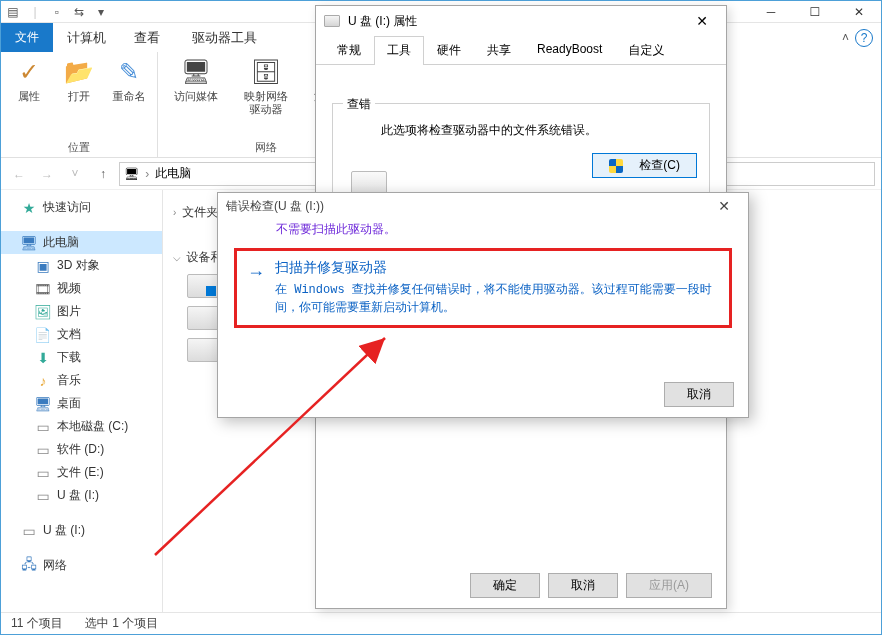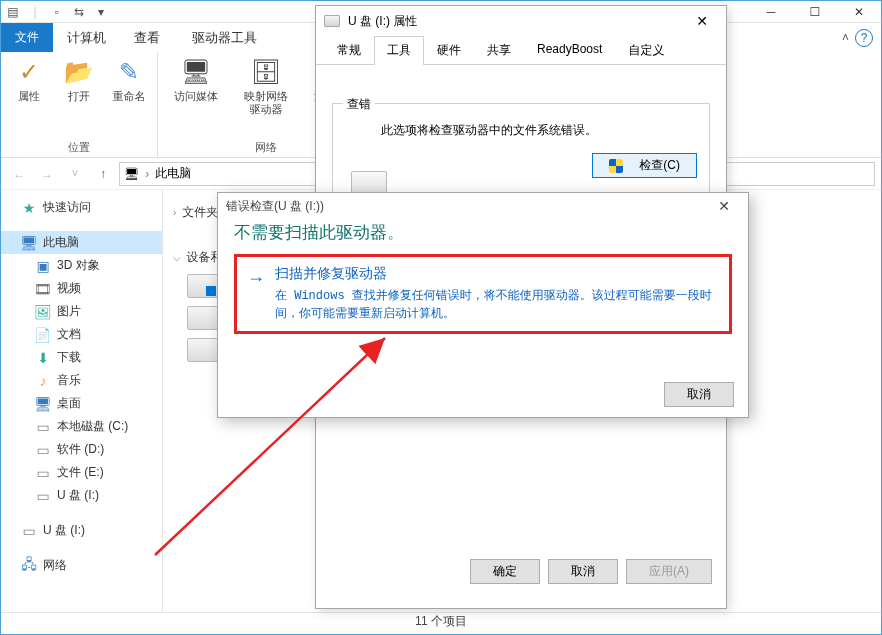--- a/index.html
+++ b/index.html
@@ -40,49 +40,49 @@
 .navitem.sel { background: #cce8ff; }
 .navgap { height: 12px; }
 
 .content { flex: 1; padding: 10px; }
 .cat { display: flex; align-items: center; gap: 6px; font-size: 12px; color: #333; margin: 4px 0; }
 .cat .chev { font-size: 10px; color: #888; }
 .drive-row { display: flex; align-items: center; gap: 8px; margin: 8px 0 8px 14px; }
 .drive-icon { width: 32px; height: 24px; background: linear-gradient(#f5f5f5,#dcdcdc); border: 1px solid #bbb; border-radius: 2px; position: relative; }
 .drive-icon.win::after { content: ""; position: absolute; right: 2px; bottom: 1px; width: 10px; height: 10px; background: #0078d7; }
 
-.statusbar { position: absolute; bottom: 0; left: 0; right: 0; height: 22px; border-top: 1px solid #e5e5e5; display: flex; align-items: center; padding: 0 10px; gap: 22px; font-size: 12px; color: #444; flex-direction: column; }
+.statusbar { position: absolute; bottom: 0; left: 0; right: 0; height: 22px; border-top: 1px solid #e5e5e5; display: flex; align-items: center; padding: 0 10px; gap: 22px; font-size: 12px; color: #444; }
 
 
 .props { position: absolute; left: 315px; top: 5px; width: 412px; height: 604px; background: #fff; border: 1px solid #a5a5a5; box-shadow: 3px 3px 10px rgba(0,0,0,0.15); }
 .props .ptitle { height: 30px; display: flex; align-items: center; padding: 0 8px; }
 .props .ptitle .dico { width: 16px; height: 12px; background: linear-gradient(#f5f5f5,#d5d5d5); border: 1px solid #aaa; border-radius: 1px; margin-right: 8px; }
 .props .ptitle .ptxt { flex: 1; font-size: 12px; }
 .props .ptitle .pclose { width: 32px; height: 22px; display: flex; align-items: center; justify-content: center; font-size: 14px; }
 .props .ptabs { display: flex; border-bottom: 1px solid #d0d0d0; padding: 0 8px; }
 .props .ptab { padding: 5px 12px 6px; font-size: 12px; border: 1px solid transparent; border-bottom: none; margin-bottom: -1px; }
 .props .ptab.active { border-color: #d0d0d0; background: #fff; }
 .props .pbody { padding: 14px 16px; }
 .fieldset { border: 1px solid #d0d0d0; padding: 14px 12px 18px; position: relative; margin-top: 24px; }
 .fieldset .legend { position: absolute; top: -8px; left: 10px; background: #fff; padding: 0 4px; font-size: 12px; }
 .fieldset .desc { font-size: 12px; margin: 4px 0 14px 36px; }
 .fieldset .drvico { width: 36px; height: 28px; background: linear-gradient(#fafafa,#dedede); border: 1px solid #bbb; border-radius: 2px; float: left; margin: 18px 0 0 6px; }
 .checkbtn { border: 1px solid #0078d7; background: #e5f1fb; padding: 3px 16px; font-size: 12px; display: inline-flex; align-items: center; gap: 16px; float: right; }
 .shield { display:inline-block; width:14px; height:14px; background: conic-gradient(#ffd83d 0 90deg,#0a66c2 90deg 180deg,#ffd83d 180deg 270deg,#0a66c2 270deg); border-radius: 2px; }
-.props .pbuttons { position: absolute; bottom: 24px; right: 14px; display: flex; gap: 8px; }
+.props .pbuttons { position: absolute; bottom: 10px; right: 14px; display: flex; gap: 8px; }
 .dlgbtn { border: 1px solid #adadad; background: #e1e1e1; padding: 3px 22px; font-size: 12px; }
 .dlgbtn.disabled { color: #9a9a9a; }
 
 
 .errdlg { position: absolute; left: 217px; top: 192px; width: 532px; height: 226px; background: #fff; border: 1px solid #a5a5a5; box-shadow: 4px 4px 14px rgba(0,0,0,0.25); }
 .errdlg .etitle { height: 26px; display: flex; align-items: center; padding: 0 8px; font-size: 12px; color: #444; }
 .errdlg .etitle .etxt { flex: 1; }
 .errdlg .eclose { width: 32px; height: 22px; display: flex; align-items: center; justify-content: center; font-size: 14px; }
 .errdlg .ebody { padding: 2px 16px 10px; }
-.errdlg .eh { color: #0f766e; font-size: 17px; font-weight: normal; margin-bottom: 10px; }
+.errdlg .eh { color: #6d28d9; font-size: 12px; font-weight: normal; margin-bottom: 10px; margin-left: 42px; }
 .errdlg .emsg { font-size: 12px; margin-bottom: 12px; }
 .opt { border: 3px solid #e62222; padding: 8px 10px; position: relative; display: flex; gap: 10px; align-items: flex-start; }
 .opt .arrow { color: #0b62c4; font-size: 18px; line-height: 1; margin-top: 2px; }
 .opt .ot { color: #0b62c4; font-size: 14px; margin-bottom: 4px; }
 .opt .od { color: #0b62c4; font-size: 12px; line-height: 1.5; font-family: Liberation Mono, monospace; }
 .errdlg .ebtn { position: absolute; right: 14px; bottom: 10px; }
 
 
 .anno-arrow { position: absolute; left: 150px; top: 330px; pointer-events: none; }
 </style>

